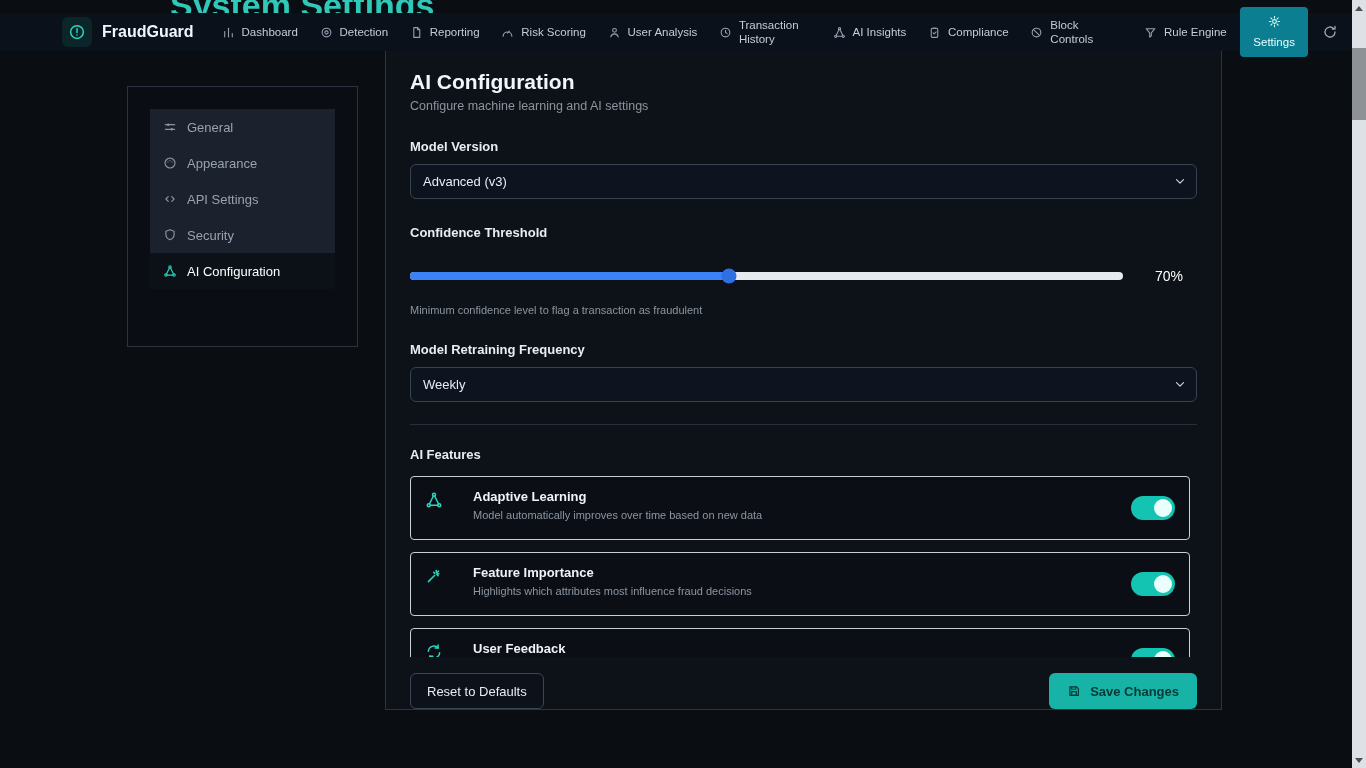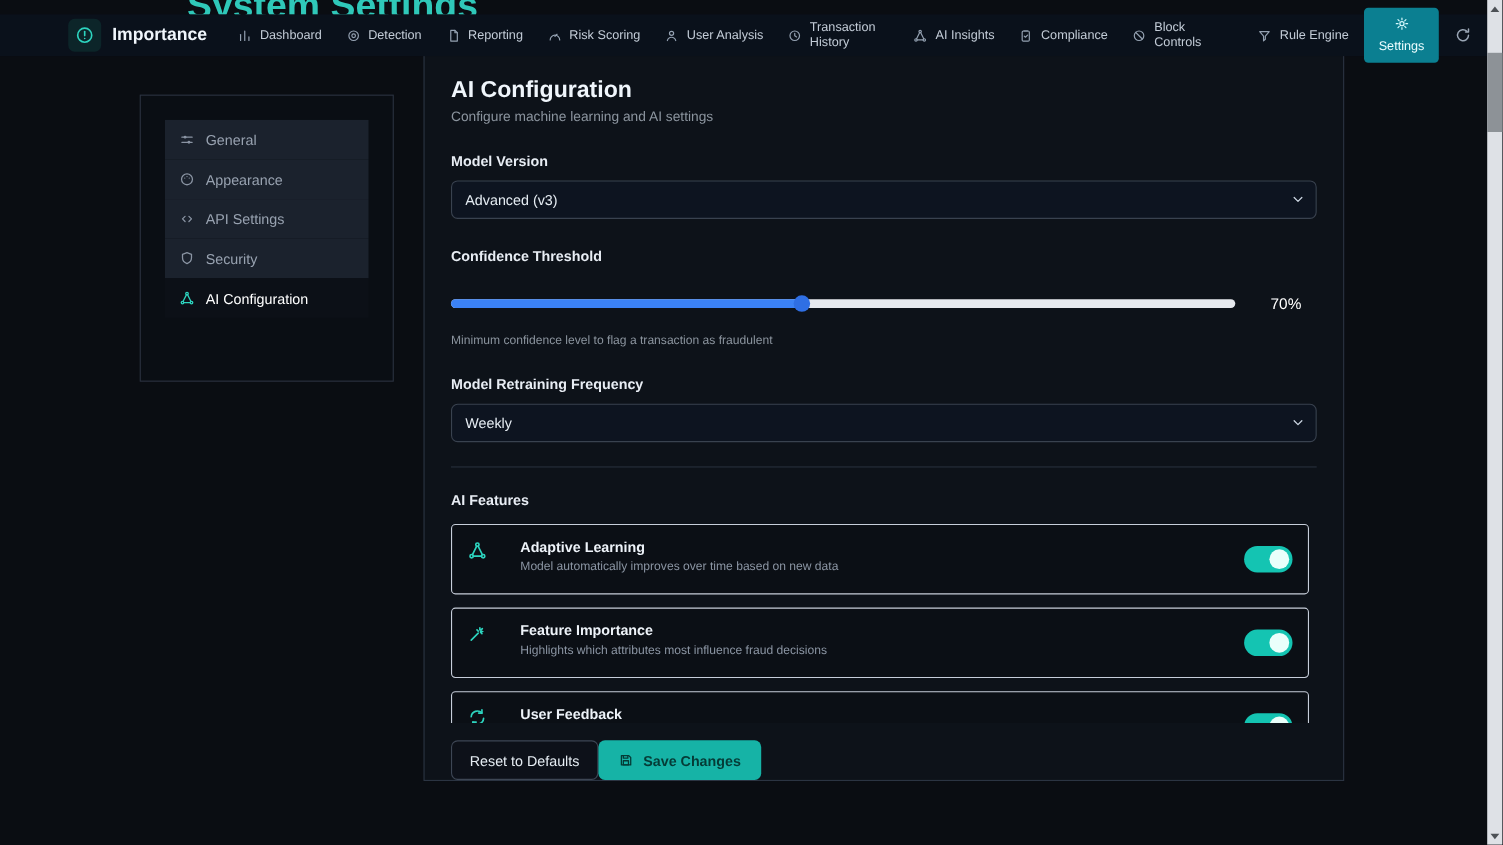--- a/index.html
+++ b/index.html
@@ -109,21 +109,21 @@
     margin-left: auto; align-self: center; position: relative;
     width: 44px; height: 24px; border-radius: 12px; background: #26303e; flex: 0 0 auto;
   }
   .toggle .knob {
     position: absolute; top: 3px; left: 3px; width: 18px; height: 18px;
     border-radius: 50%; background: #eafffb; transition: left .1s;
   }
   .toggle.on { background: #14c4b2; }
   .toggle.on .knob { left: 23px; }
 
-  .panel-footer { margin-top: 16px; display: flex; justify-content: flex-start; align-items: center; }
+  .panel-footer { margin-top: 16px; display: flex; justify-content: space-between; align-items: center; }
   .btn-reset {
     height: 36px; padding: 0 16px; font-size: 13px; color: #e6edf3;
     background: #0d1119; border: 1px solid #3d4654; border-radius: 6px;
     font-family: "Liberation Sans", sans-serif;
   }
   .btn-save {
     height: 36px; padding: 0 18px; font-size: 13px; font-weight: 600; color: #053b36;
     background: #16b3a6; border: none; border-radius: 6px;
     display: flex; align-items: center; gap: 9px;
     font-family: "Liberation Sans", sans-serif;
@@ -156,21 +156,21 @@
   <div class="brand" data-interactable="true">
     <span class="brand-badge" data-interactable="false">
       <span class="ic ic-18" data-interactable="false">
           <svg viewBox="0 0 24 24" fill="none" stroke="currentColor" stroke-width="2" stroke-linecap="round">
             <circle cx="12" cy="12" r="8.5"></circle>
             <path d="M12 7.5v5"></path>
             <path d="M12 16h.01"></path>
           </svg>
         </span>
     </span>
-    <span class="brand-name" data-interactable="false">Importance</span>
+    <span class="brand-name" data-interactable="false">FraudGuard</span>
   </div>
   <div class="nav-items" data-interactable="false">
 
       <div class="nav-item" data-interactable="true">
         <span class="ic ic-13" data-interactable="false">
           <svg viewBox="0 0 24 24" fill="none" stroke="currentColor" stroke-width="2" stroke-linecap="round" stroke-linejoin="round">
             <path d="M5 20V10"></path>
             <path d="M12 20V4"></path>
             <path d="M19 20v-6"></path>
           </svg>

